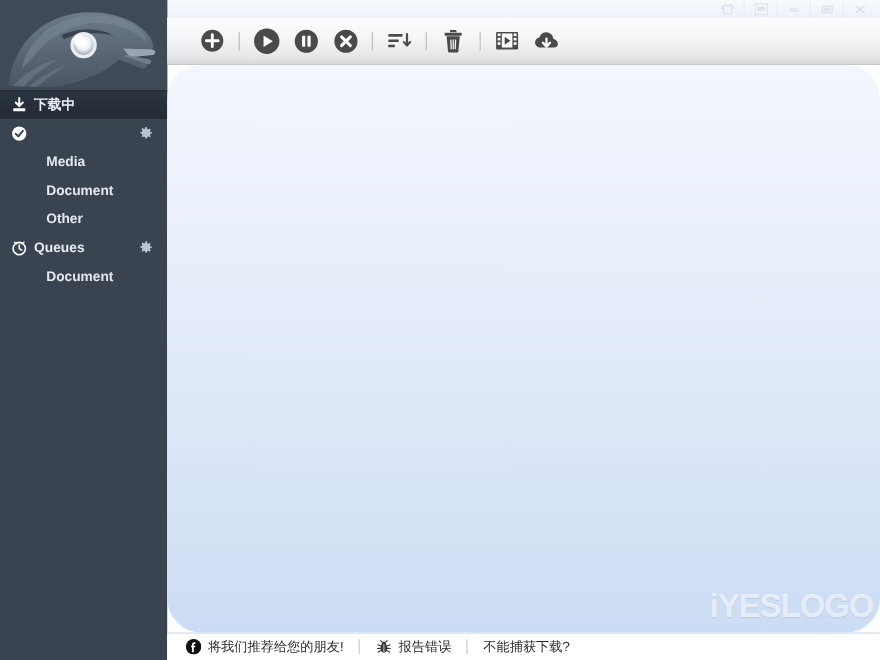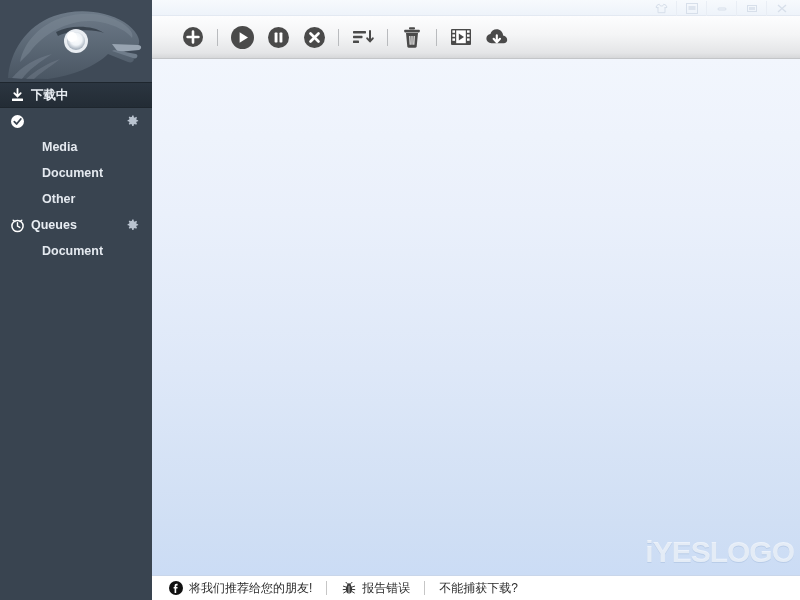--- a/index.html
+++ b/index.html
@@ -65,20 +65,21 @@
   }
   .tb-btn { width:30px; height:30px; display:flex; align-items:center;
             justify-content:center; margin-right:6px; }
   .tb-sep { width:1px; height:17px; background:#b9bbbe; margin:0 9px 0 3px; }
 
   
   .main {
     position:absolute; left:152px; top:59px; width:648px; height:516px;
     background:linear-gradient(180deg,#f2f6fd 0%,#eaf0fb 30%,#dee8f8 60%,#d0dff4 90%,#cbdcf5 100%);
     overflow:hidden;
+    border-radius:31px;
   }
   .watermark {
     position:absolute; right:6px; bottom:6px;
     font-size:30px; font-weight:bold; letter-spacing:-1px;
     color:rgba(255,255,255,0.62);
     text-shadow:0 1px 0 rgba(150,175,210,0.35);
   }
 
   
   .statusbar {

